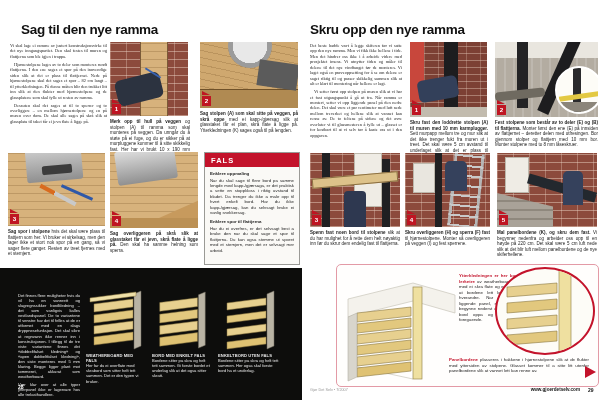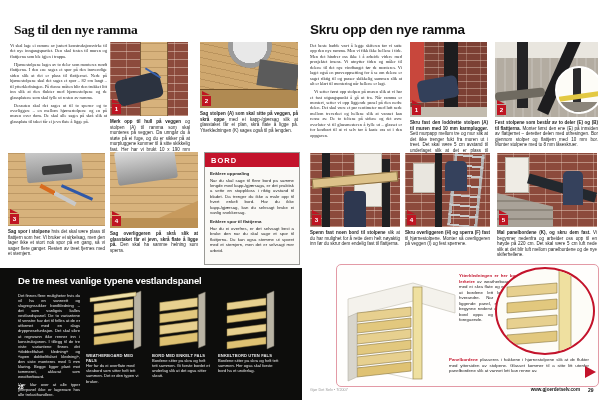--- a/index.html
+++ b/index.html
@@ -55,21 +55,21 @@
   .credit{font-size:3.8px;color:#9a9a9a;}
   .site{font-size:4.6px;font-weight:bold;color:#111;}
   .pagenum{font-size:5px;font-weight:bold;}
 </style>
 </head>
 <body>
 
 <div class="sheet">
 
   <section>
-    <h1 class="abs ptitle" style="left:14px;top:22px;font-family:Liberation Serif, serif;">Sag til den nye ramma</h1>
+    <h1 class="abs ptitle" style="left:21px;top:22px;">Sag til den nye ramma</h1>
 
     <div class="abs bodycol" style="left:10px;top:43px;width:97px;">
       <p>Vi skal lage ei ramme av justert konstruksjonsvirke til det nye inngangspartiet. Den skal festes til muren og flattjerna som ble igjen i trappa.</p>
       <p>Hjørnestolpene lages av to deler som monteres rundt flattjerna. I den ene sages et spor på den innvendige siden slik at det er plass til flattjernet. Nede på hjørnestolpene skal det sages et spor – 82 cm langt – til ytterkledningen. På denne måten blir den trukket litt inn slik at den flukter med hjørnestolpene og de glassplatene som skal fylle ut resten av ramma.</p>
       <p>Dessuten skal det sages ut til to sperrer og to overliggere – en mellom hjørnestolpene og en på muren over døra. De skal alle sages på skrå slik at glassplata til taket får ei jevn flate å ligge på.</p>
     </div>
 
     <figure class="photo brick" style="left:110px;top:42px;width:78px;height:74px;margin:0;">
       <div class="el wood" style="left:30px;top:0;width:26px;height:74px;border-left:1px solid #7a5a38;border-right:1px solid #7a5a38;"></div>
       <div class="el" style="left:6px;top:34px;width:46px;height:26px;background:#2c3340;border-radius:6px;transform:rotate(-14deg);"></div>
@@ -97,31 +97,30 @@
 
     <figure class="photo wood" style="left:110px;top:152px;width:88px;height:76px;margin:0;">
       <div class="el" style="left:6px;top:-4px;width:60px;height:34px;background:linear-gradient(#dedede,#909090);border-radius:3px;transform:rotate(-8deg);"></div>
       <div class="el" style="left:40px;top:40px;width:54px;height:30px;background:#c79a5d;clip-path:polygon(0 100%,100% 20%,100% 100%);"></div>
       <div class="el" style="left:0;bottom:0;width:88px;height:10px;background:#bb9054;"></div>
       <i class="badge">4</i>
     </figure>
     <p class="abs caption" style="left:110px;top:231px;width:88px;"><span class="b">Sag overliggeren på skrå slik at glasstaket får ei jevn, skrå flate å ligge på.</span> <span>Den skal ha samme helning som sperra.</span></p>
 
     <aside class="abs tipsbox" style="left:204px;top:152px;width:94px;height:111px;">
-      <div class="tipshead">BORD</div>
+      <div class="tipshead">FALS</div>
       <div class="tipsbody">
         <h4>Enklere oppmåling</h4>
         <p>Når du skal sage til flere bord på samme lengde med kapp-/gjærsaga, er det praktisk å sette en stoppkloss i riktig avstand til bladet. Da trenger du ikke å måle opp til hvert enkelt bord. Har du ikke kapp-/gjærsag, kan du selvsagt bruke ei vanlig snekkersag.</p>
         <h4>Enklere spor til flattjerna</h4>
         <p>Har du ei overfres, er det selvsagt best å bruke den når du skal sage et spor til flattjerna. Du kan også stemme ut sporet med et stemjern, men det er selvsagt mer arbeid.</p>
       </div>
     </aside>
 
     <section class="abs band" style="left:0;top:268px;width:302px;height:132px;">
-      <h2 class="abs bandtitle" style="left:18px;top:7px;">De tre mest vanlige typene vestlandspanel</h2>
       <div class="abs bandtext" style="left:18px;top:25px;width:62px;">
         <p>Det finnes flere muligheter hvis du vil ha en vannrett og slagregnssikker bordkledning – det som vanligvis kalles vestlandspanel. De to variantene til venstre har det til felles at de er utformet med en slags dryppnesefunksjon. Det skal sikre at regnvann ikke renner inn i konstruksjonen. I tillegg til de tre viste variantene finnes det «dobbeltfalset kledning» og «åpen dobbeltfalset kledning», den siste monteres med 5 mm klaring. Begge ligger plant mot tømmeret, akkurat som weatherboard.</p>
         <p>Vær klar over at alle typer ytterpanel ikke er lagervare hos alle trelasthandlere.</p>
       </div>
 
       <svg class="abs" style="left:86px;top:22px;" width="62" height="62" viewBox="0 0 62 62">
         <polygon points="48,4 55,1 55,56 48,59" fill="#b9b3a4" stroke="#6e685c" stroke-width="0.5"></polygon>
         <polygon points="8,14 47,9 47,17 8,22" fill="#e7d08f" stroke="#8a7740" stroke-width="0.5"></polygon>
         <polygon points="8,25 47,20 47,28 8,33" fill="#e2c87e" stroke="#8a7740" stroke-width="0.5"></polygon>
         <polygon points="8,36 47,31 47,39 8,44" fill="#e7d08f" stroke="#8a7740" stroke-width="0.5"></polygon>

